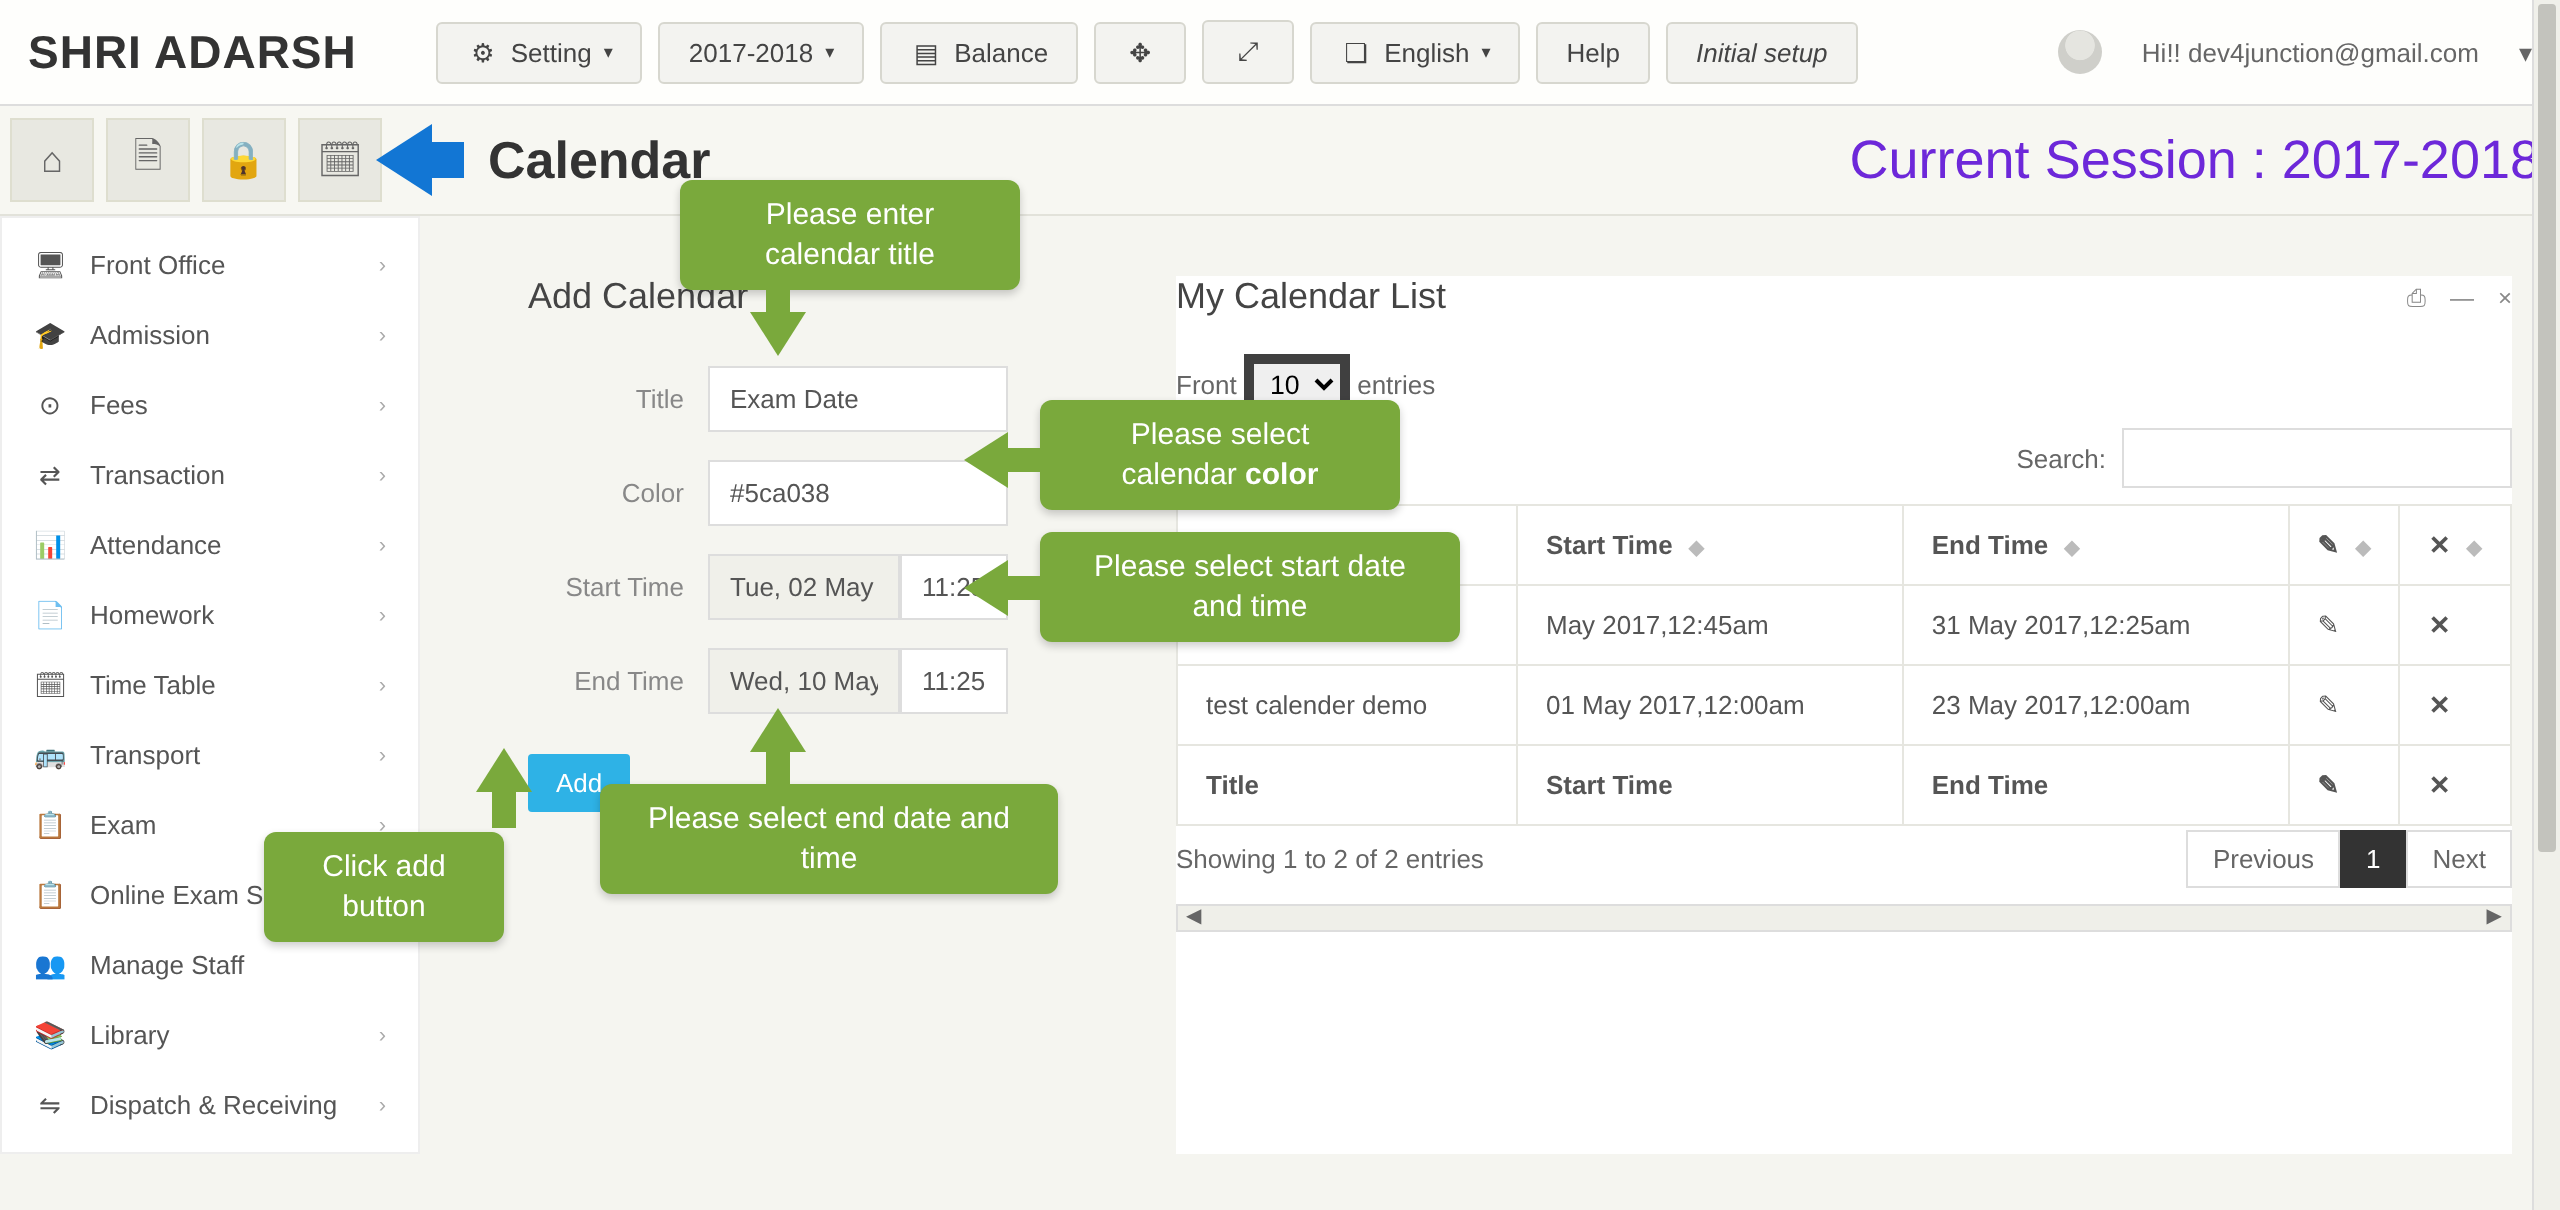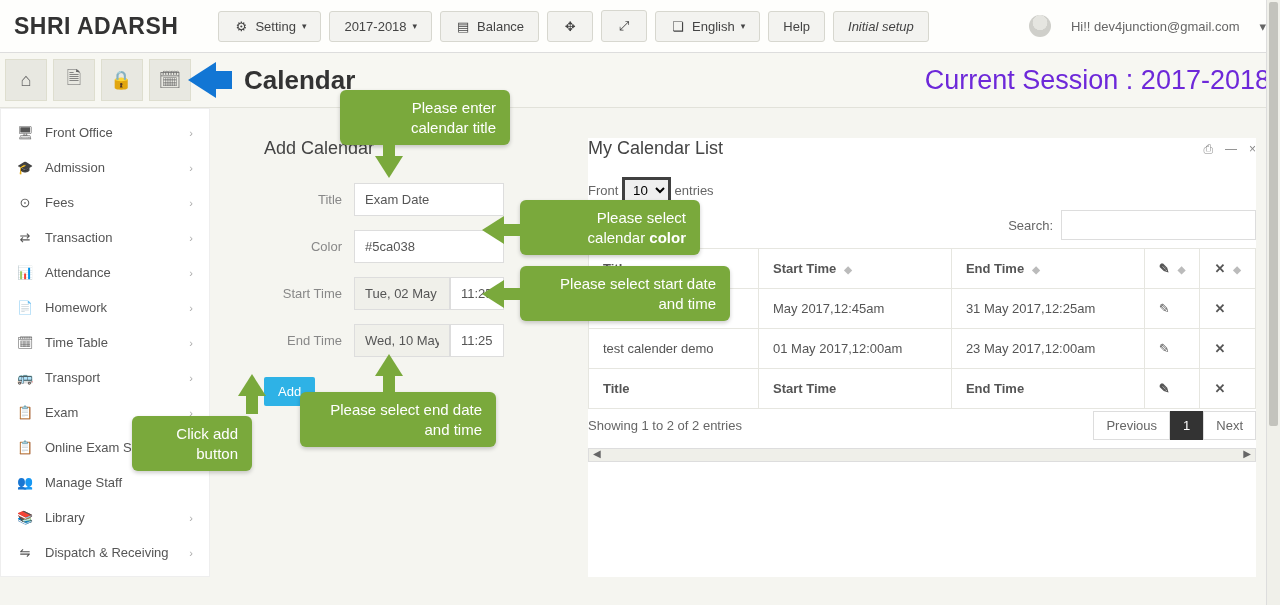--- a/index.html
+++ b/index.html
@@ -38,21 +38,21 @@
 .table th,.table td{border:1px solid #e6e6e0;padding:12px 14px;text-align:left}
 .table th{background:#fff;font-weight:bold}
 .sort{font-size:10px;color:#bbb;margin-left:8px}
 .entries{font-size:13px;color:#666;margin-top:2px;display:flex;align-items:center;justify-content:space-between}
 .pager{display:flex}
 .pager div{border:1px solid #ddd;padding:6px 12px;font-size:13px;color:#666;cursor:pointer}
 .pager .active{background:#333;color:#fff;border-color:#333}
 .hscroll{height:14px;background:#efefe9;border:1px solid #ddd;margin-top:8px;position:relative}
 .hscroll::after{content:"◀";position:absolute;left:4px;top:-1px;font-size:10px;color:#666}
 .hscroll::before{content:"▶";position:absolute;right:4px;top:-1px;font-size:10px;color:#666}
-.callout{position:absolute;background:#7aa93c;color:#fff;border-radius:6px;padding:8px 14px;font-size:15px;text-align:right;line-height:1.3;box-shadow:0 2px 4px rgba(0,0,0,.2)}
+.callout{position:absolute;background:#7aa93c;color:#fff;border-radius:6px;padding:8px 14px;font-size:15px;text-align:center;line-height:1.3;box-shadow:0 2px 4px rgba(0,0,0,.2)}
 .callout b{font-weight:bold}
 .arrow-down{position:absolute;width:0;height:0;border-left:14px solid transparent;border-right:14px solid transparent;border-top:22px solid #7aa93c}
 .arrow-down::before{content:"";position:absolute;left:-6px;top:-38px;width:12px;height:18px;background:#7aa93c}
 .arrow-up{position:absolute;width:0;height:0;border-left:14px solid transparent;border-right:14px solid transparent;border-bottom:22px solid #7aa93c}
 .arrow-up::before{content:"";position:absolute;left:-6px;top:22px;width:12px;height:18px;background:#7aa93c}
 .arrow-left{position:absolute;width:0;height:0;border-top:14px solid transparent;border-bottom:14px solid transparent;border-right:22px solid #7aa93c}
 .arrow-left::before{content:"";position:absolute;left:22px;top:-6px;width:18px;height:12px;background:#7aa93c}
 .ico{display:inline-block;width:16px;text-align:center}
 .vscroll{position:fixed;right:0;top:0;bottom:0;width:14px;background:#f0f0ea;border-left:1px solid #ddd}
 .vscroll-thumb{background:#c3c3bd;margin:2px;height:70%;border-radius:2px}
@@ -199,21 +199,21 @@
 
     <div class="panel-right">
       <div class="list-head">
         <div class="panel-title" style="margin:0">My Calendar List</div>
         <div class="tools">
           <span>⎙</span>
           <span>—</span>
           <span>×</span>
         </div>
       </div>
-      <div style="font-size:13px;color:#666;margin-bottom:6px"><span>Front</span> <select style="border:3px solid #404040;padding:2px 4px"><option>10</option></select> <span>entries</span></div>
+      <div style="font-size:13px;color:#666;margin-bottom:6px"><span>Front</span> <select style="border:5px solid #404040;padding:2px 4px"><option>10</option></select> <span>entries</span></div>
       <div class="search-row">
           <span>Search:</span>
           <input style="">
         </div>
       <table class="table">
         <thead>
             <tr>
           <th><span>Title</span><span class="sort">◆</span></th>
           <th><span>Start Time</span><span class="sort">◆</span></th>
           <th><span>End Time</span><span class="sort">◆</span></th>
@@ -260,21 +260,21 @@
 
     <div class="callout" style="left:130px;top:-18px;width:170px">Please  enter calendar title</div>
     <div class="arrow-down" style="left:165px;top:48px"></div>
 
     <div class="callout" style="left:310px;top:92px;width:180px"><span>Please  select</span><br><span>calendar </span><b>color</b></div>
     <div class="arrow-left" style="left:272px;top:108px"></div>
 
     <div class="callout" style="left:310px;top:158px;width:210px">Please select start date and time</div>
     <div class="arrow-left" style="left:272px;top:172px"></div>
 
-    <div class="callout" style="left:90px;top:284px;width:196px">Please select end date and time</div>
+    <div class="callout" style="left:90px;top:284px;width:229px">Please select end date and time</div>
     <div class="arrow-up" style="left:165px;top:246px"></div>
 
     <div class="callout" style="left:-78px;top:308px;width:120px">Click add button</div>
     <div class="arrow-up" style="left:28px;top:266px"></div>
   </div>
 </div>
 
 <div class="vscroll">
     <div class="vscroll-thumb"></div>
   </div>

